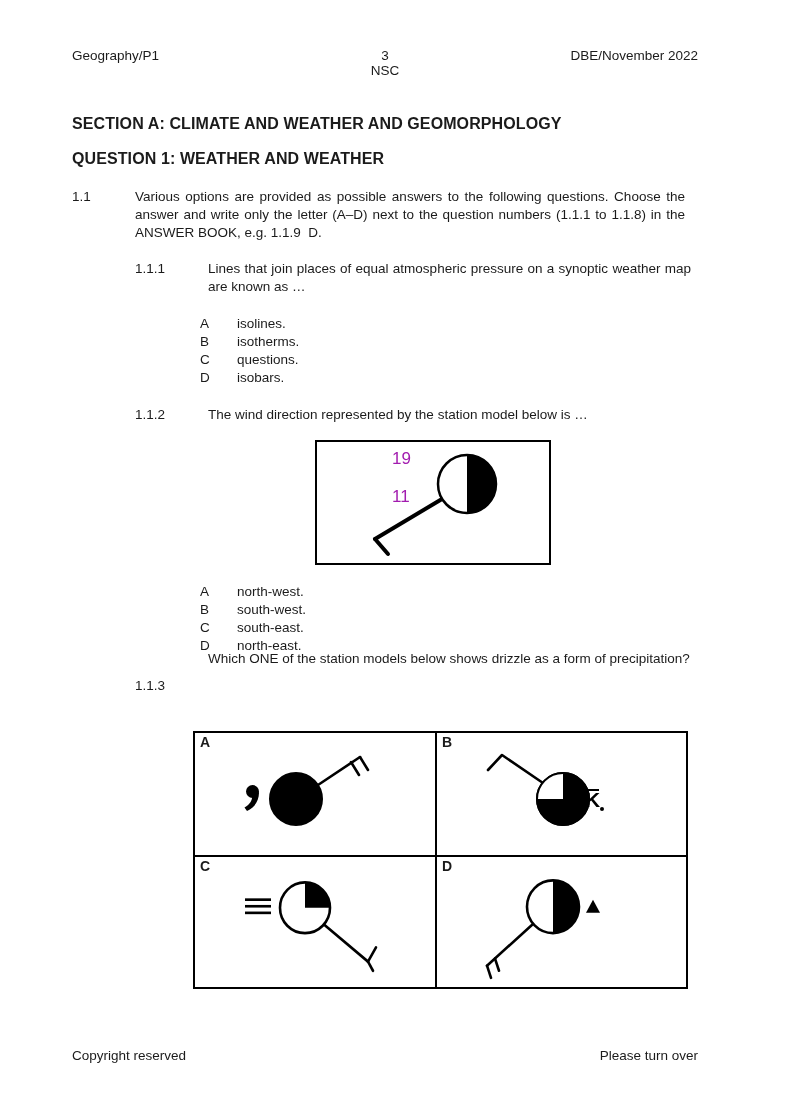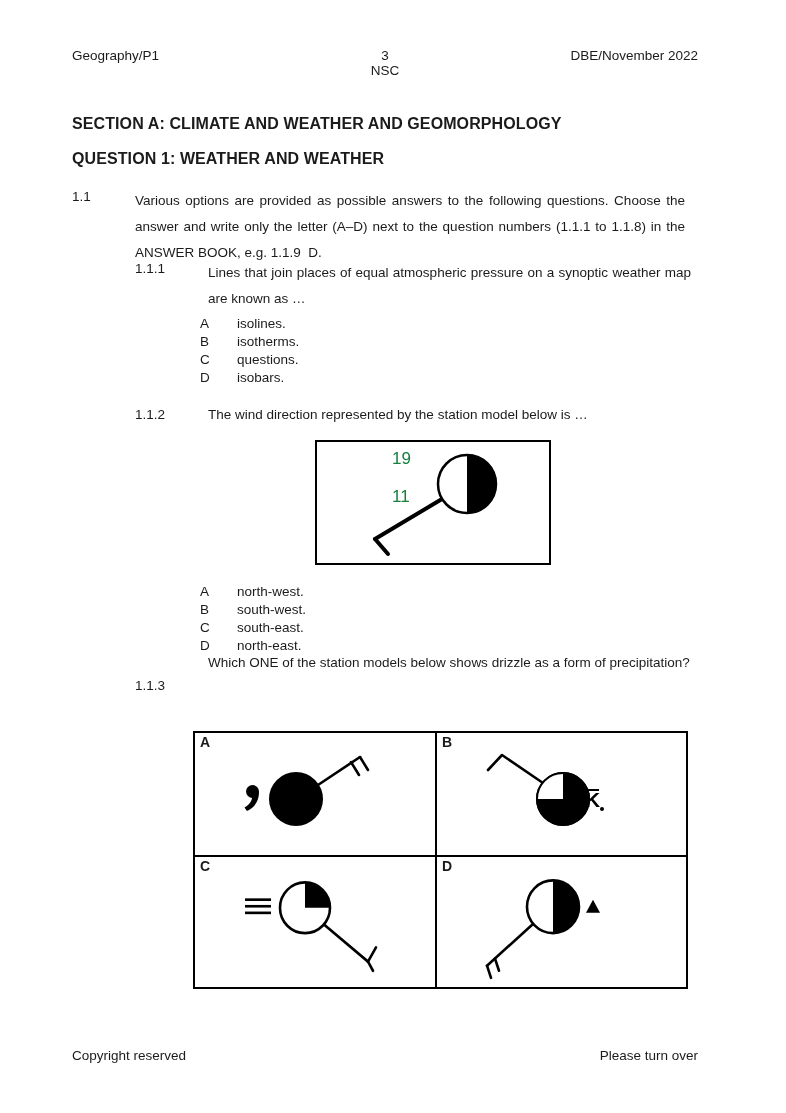--- a/index.html
+++ b/index.html
@@ -9,21 +9,21 @@
     width: 786px;
     height: 1113px;
     background: #ffffff;
     font-family: "Liberation Sans", sans-serif;
     font-size: 13.5px;
     color: #1b1b1b;
     overflow: hidden;
   }
   .abs { position: absolute; }
   .heading { font-size: 16px; font-weight: bold; letter-spacing: 0.1px; }
-  .just { text-align: justify; line-height: 26px; }
+  .just { text-align: justify; line-height: 18px; }
   .line { line-height: 18px; }
 
   
   .header, .footer { position: absolute; left: 72px; right: 88px; }
   .header { top: 48px; }
   .footer { top: 1048px; }
   .h-left { position: absolute; left: 0; top: 0; }
   .h-right { position: absolute; right: 0; top: 0; }
   .h-center { text-align: center; line-height: 15px; }
 
@@ -36,21 +36,21 @@
   .opt-row { display: flex; line-height: 18px; }
   .opt-letter { width: 37px; flex: none; }
 
   
   .fig-box {
     left: 315px; top: 440px;
     width: 236px; height: 125px;
     border: 2px solid #000;
   }
   .fig-box svg { position: absolute; left: 0; top: 0; }
-  .fig-num { position: absolute; font-size: 17px; color: #15803d; }
+  .fig-num { position: absolute; font-size: 17px; color: #a21caf; }
   .fig-num.temp { left: 75px; top: 7px; }
   .fig-num.dew  { left: 75px; top: 45px; }
 
   
   .model-grid {
     left: 193px; top: 731px;
     width: 495px; height: 258px;
     border: 2px solid #000;
     display: grid;
     grid-template-columns: 242px 249px;

